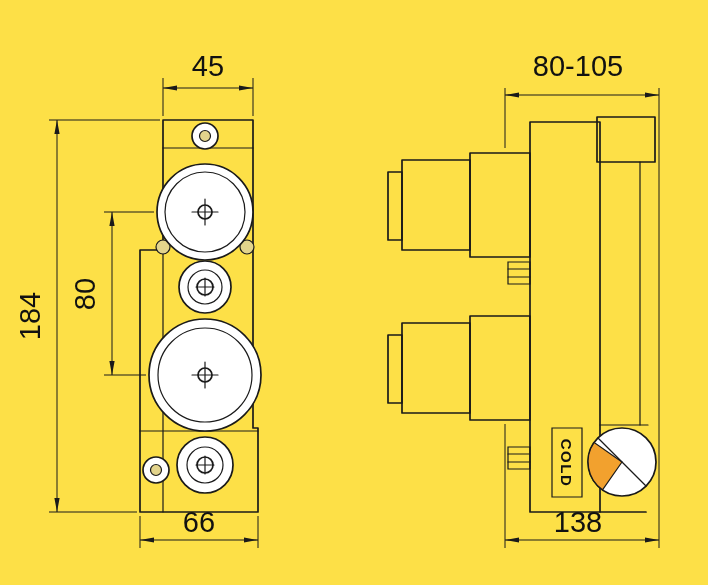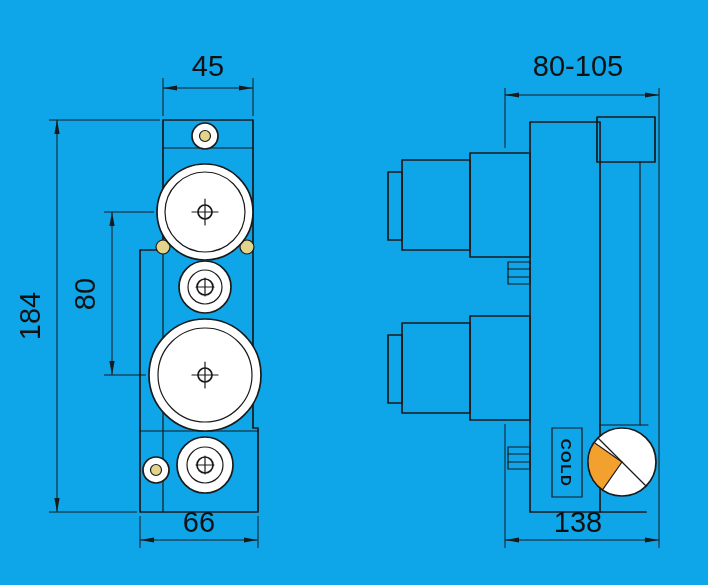--- a/index.html
+++ b/index.html
@@ -1,16 +1,16 @@
 <!DOCTYPE html>
 <html><head>
 <meta charset="utf-8">
 <style>
   html,body{margin:0;padding:0;background:#ffffff;}
-  .page{width:708px;height:585px;background:#0ea5e9;position:relative;overflow:hidden;}
+  .page{width:708px;height:585px;background:#fde047;position:relative;overflow:hidden;}
   
   .s17{stroke:#1a1a1a;stroke-width:1.7;fill:none;stroke-linejoin:round;stroke-linecap:round;}
   .s12{stroke:#1a1a1a;stroke-width:1.2;fill:none;stroke-linecap:round;}
   .sw {stroke:#1a1a1a;stroke-width:1.7;fill:#ffffff;}
   .sfill{stroke:#1a1a1a;stroke-width:1.2;} 
   
   .dim{stroke:#1a1a1a;stroke-width:1;fill:none;}
   .dim-text{font:29px "Liberation Sans",sans-serif;fill:#111;}
   .cold-text{font:bold 15px "Liberation Sans",sans-serif;fill:#111;letter-spacing:1.5px;}
 </style>

